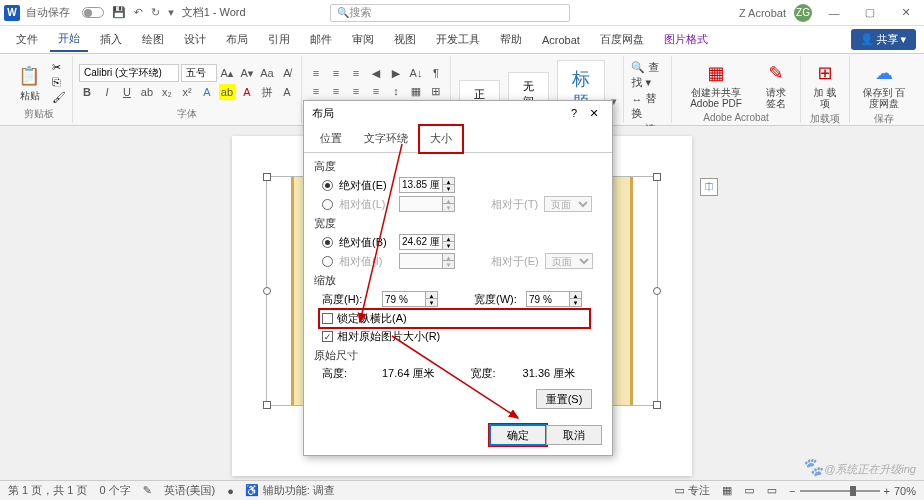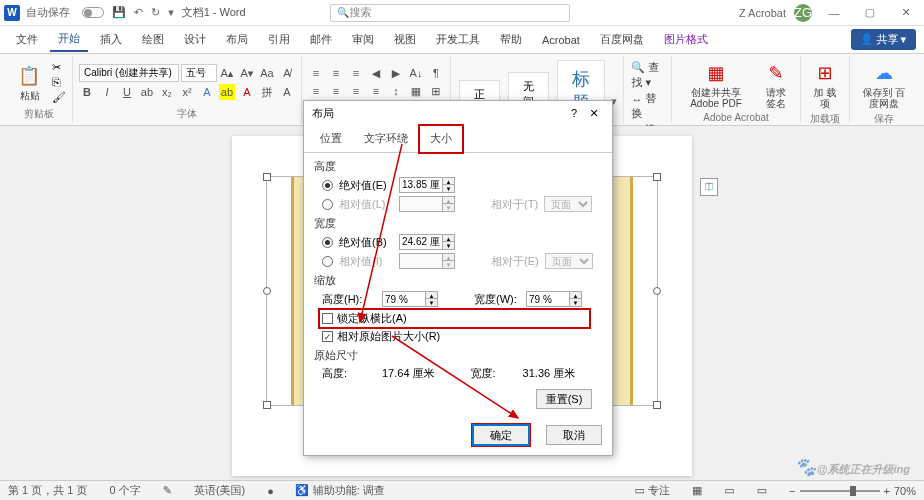--- a/index.html
+++ b/index.html
@@ -7,21 +7,21 @@
 .titlebar{height:26px;background:#fff;display:flex;align-items:center;padding:0 4px;border-bottom:1px solid #e0e0e0}
 .titlebar .appicon{width:16px;height:16px;background:#185abd;border-radius:2px;margin-right:6px;color:#fff;display:flex;align-items:center;justify-content:center;font-size:10px;font-weight:bold}
 .titlebar .autosave{display:flex;align-items:center;gap:12px;font-size:10px;color:#666}
 .titlebar .toggle{width:22px;height:11px;border:1px solid #999;border-radius:6px;position:relative}
 .titlebar .toggle::after{content:"";position:absolute;width:8px;height:8px;background:#999;border-radius:50%;left:1px;top:0.5px}
 .titlebar .qat{display:flex;gap:8px;margin-left:8px;color:#666}
 .titlebar .qat span{cursor:pointer}
 .titlebar .doctitle{margin-left:8px;font-size:11px;color:#555}
 .titlebar .search{margin-left:auto;margin-right:auto;width:240px;height:18px;border:1px solid #ccc;border-radius:2px;display:flex;align-items:center;padding:0 6px;color:#888;font-size:10px}
 .titlebar .user{margin-left:auto;display:flex;align-items:center;gap:8px;color:#666}
-.titlebar .avatar{width:18px;height:18px;border-radius:50%;background:#6b9e5f;color:#fff;display:flex;align-items:center;justify-content:center;font-size:13px}
+.titlebar .avatar{width:18px;height:18px;border-radius:50%;background:#6b9e5f;color:#fff;display:flex;align-items:center;justify-content:center;font-size:10px}
 .titlebar .winbtn{width:28px;text-align:center;color:#666;cursor:pointer}
 .tabs{height:28px;background:#fff;display:flex;align-items:center;padding:0 8px;gap:4px;border-bottom:1px solid #d0d0d0}
 .tabs .tab{padding:4px 8px;font-size:11px;color:#444;cursor:pointer}
 .tabs .tab.active{color:#2b579a;border-bottom:2px solid #2b579a;font-weight:500}
 .tabs .share{margin-left:auto;background:#2b579a;color:#fff;padding:3px 10px;border-radius:3px;font-size:11px;display:flex;align-items:center;gap:2px}
 .ribbon{height:72px;background:#f8f8f8;border-bottom:1px solid #d0d0d0;display:flex;padding:2px 6px}
 .rgroup{display:flex;flex-direction:column;padding:2px 6px;border-right:1px solid #e0e0e0}
 .rgroup .body{flex:1;display:flex;align-items:center;gap:4px}
 .rgroup .label{font-size:10px;color:#777;text-align:center;padding-top:1px}
 .bigbtn{display:flex;flex-direction:column;align-items:center;gap:1px;padding:2px 4px;cursor:pointer}
@@ -67,32 +67,32 @@
 .dialog .chkrow.hl{outline:2px solid #c00;padding:1px 2px;margin-left:6px}
 .dialog .spin{display:flex;align-items:center}
 .dialog .spin input{width:44px;height:16px;border:1px solid #aaa;font-size:10px;padding:0 2px}
 .dialog .spin .arr{width:12px;display:flex;flex-direction:column;border:1px solid #aaa;border-left:none}
 .dialog .spin .arr span{height:7px;font-size:7px;line-height:7px;text-align:center;cursor:pointer;background:#f0f0f0}
 .dialog .spin .arr span:first-child{border-bottom:1px solid #aaa}
 .dialog .sel{border:1px solid #aaa;height:16px;width:48px;font-size:10px;padding:0 2px;background:#f5f5f5;color:#888}
 .dialog .lbl{min-width:54px;font-size:11px}
 .dialog .lbl2{min-width:46px;font-size:11px;margin-left:30px}
 .dialog .disabled{color:#aaa}
-.dialog .btns{display:flex;justify-content:flex-end;gap:17px;padding:10px;border-top:none}
+.dialog .btns{display:flex;justify-content:flex-end;gap:0;padding:10px;border-top:none}
 .dialog .btn{width:56px;height:20px;border:1px solid #aaa;background:#f0f0f0;font-size:11px;cursor:pointer;display:flex;align-items:center;justify-content:center}
 .dialog .btn.primary{outline:2px solid #0078d4;outline-offset:-1px}
 .dialog .btn.hl{box-shadow:0 0 0 2px #c00}
 .dialog .resetrow{display:flex;justify-content:flex-end;padding:4px 10px 0}
 .arrow1{position:absolute;z-index:20;pointer-events:none}
-.statusbar{position:absolute;bottom:0;left:0;right:0;height:20px;background:#f3f3f3;border-top:1px solid #ccc;display:flex;align-items:center;padding:0 8px;font-size:10px;color:#555;gap:22px}
+.statusbar{position:absolute;bottom:0;left:0;right:0;height:20px;background:#f3f3f3;border-top:1px solid #ccc;display:flex;align-items:center;padding:0 8px;font-size:10px;color:#555;gap:12px}
 .statusbar .sp{margin-left:auto}
 .statusbar .zoom{display:flex;align-items:center;gap:4px}
 .statusbar .slider{width:80px;height:2px;background:#999;position:relative}
 .statusbar .slider::after{content:"";position:absolute;width:6px;height:10px;background:#666;top:-4px;left:50px}
-.watermark{position:absolute;bottom:22px;right:14px;font-size:18px;color:rgba(120,120,120,.55);font-weight:700;z-index:30;font-style:italic}
+.watermark{position:absolute;bottom:22px;right:8px;font-size:18px;color:rgba(120,120,120,.55);font-weight:400;z-index:30;font-style:italic}
 </style>
 </head>
 <body>
 
 <div class="titlebar">
   <div class="appicon">W</div>
   <div class="autosave">
       <span>自动保存</span>
       <span class="toggle"></span>
     </div>
@@ -144,21 +144,21 @@
           <span>⎘</span>
           <span>🖌</span>
         </div>
     </div>
     <div class="label">剪贴板</div>
   </div>
   <div class="rgroup">
     <div class="body">
       <div class="smallctrl">
         <div class="fontrow">
-          <div class="fontbox" style="width:100px">Calibri (创建并共享)</div>
+          <div class="fontbox" style="width:100px">Calibri (文字环绕)</div>
           <div class="fontbox" style="width:36px">五号</div>
           <div class="iconrow">
               <span>A▴</span>
               <span>A▾</span>
               <span>Aa</span>
               <span>A̸</span>
             </div>
         </div>
         <div class="iconrow">
           <span>

